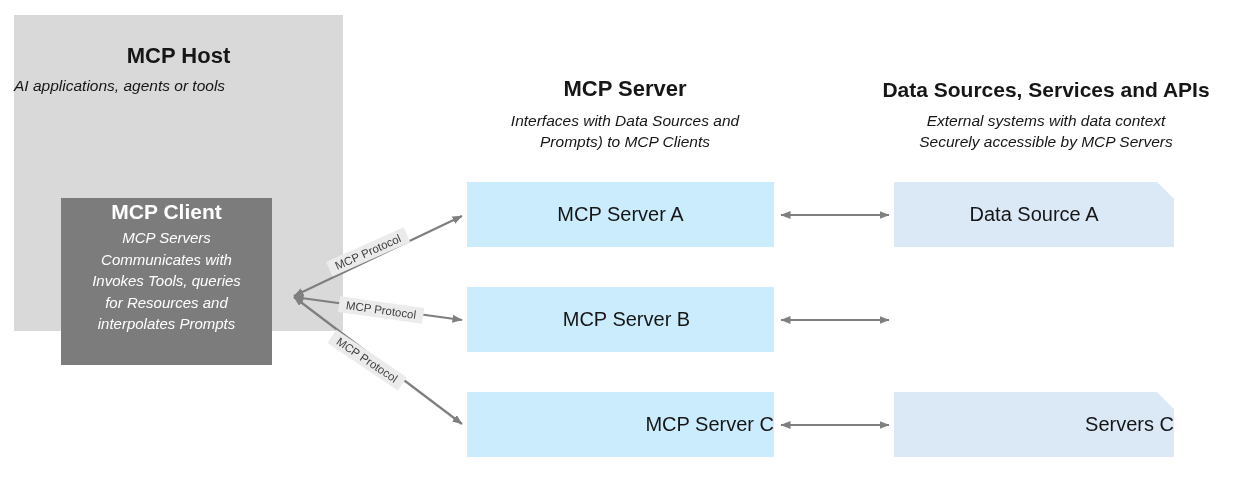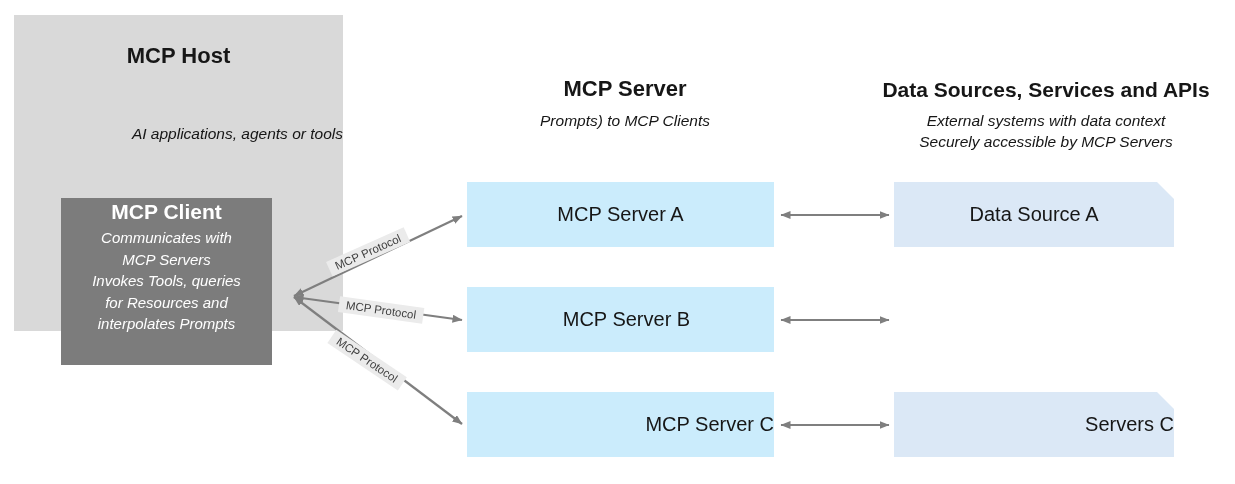--- a/index.html
+++ b/index.html
@@ -11,21 +11,21 @@
     --label-bg:#ebebeb;
     --ink:#161616;
   }
   *{margin:0;padding:0;box-sizing:border-box;}
   body{background:#ffffff;font-family:"Liberation Sans",sans-serif;color:var(--ink);}
   .canvas{position:relative;width:1235px;height:484px;background:#ffffff;overflow:hidden;}
 
   
   .host-box{position:absolute;left:14px;top:15px;width:329px;height:316px;background:var(--host-bg);}
   .host-title{position:absolute;left:0;top:28px;width:100%;text-align:center;font-size:22px;font-weight:bold;}
-  .host-subtitle{position:absolute;left:0;top:62px;width:100%;text-align:right;font-size:15.5px;font-style:italic;margin-top:48px;}
+  .host-subtitle{position:absolute;left:0;top:62px;width:100%;text-align:left;font-size:15.5px;font-style:italic;}
 
   .client-box{position:absolute;left:61px;top:198px;width:211px;height:167px;background:var(--client-bg);color:#ffffff;text-align:center;padding-top:2px;}
   .client-title{font-size:21px;font-weight:bold;margin-bottom:3px;}
   .client-line{font-size:15px;font-style:italic;line-height:21.5px;}
 
   
   .col-header{position:absolute;text-align:center;margin-top:32px;}
   .col-header .title{font-size:22px;font-weight:bold;}
   .col-header.sources .title{font-size:21px;}
   .col-header .sub{font-size:15.5px;font-style:italic;line-height:21px;margin-top:8px;}
@@ -54,30 +54,31 @@
 
 <div class="canvas">
 
   <div class="host-box">
     <div class="host-title">MCP Host</div>
     <div class="host-subtitle">AI applications, agents or tools</div>
   </div>
 
   <div class="client-box">
     <div class="client-title">MCP Client</div>
+    <div class="client-line">MCP Servers</div>
     <div class="client-line">Communicates with</div>
-    <div class="client-line">MCP Servers</div>
     <div class="client-line">Invokes Tools, queries</div>
     <div class="client-line">for Resources and</div>
     <div class="client-line">interpolates Prompts</div>
   </div>
 
   <div class="col-header" style="left:450px;top:44px;width:350px;">
     <div class="title">MCP Server</div>
     <div class="sub">
+      <div>Interfaces with Data Sources and</div>
       <div>Prompts) to MCP Clients</div>
     </div>
   </div>
 
   <div class="col-header sources" style="left:857px;top:46px;width:378px;">
     <div class="title">Data Sources, Services and APIs</div>
     <div class="sub">
       <div>External systems with data context</div>
       <div>Securely accessible by MCP Servers</div>
     </div>

